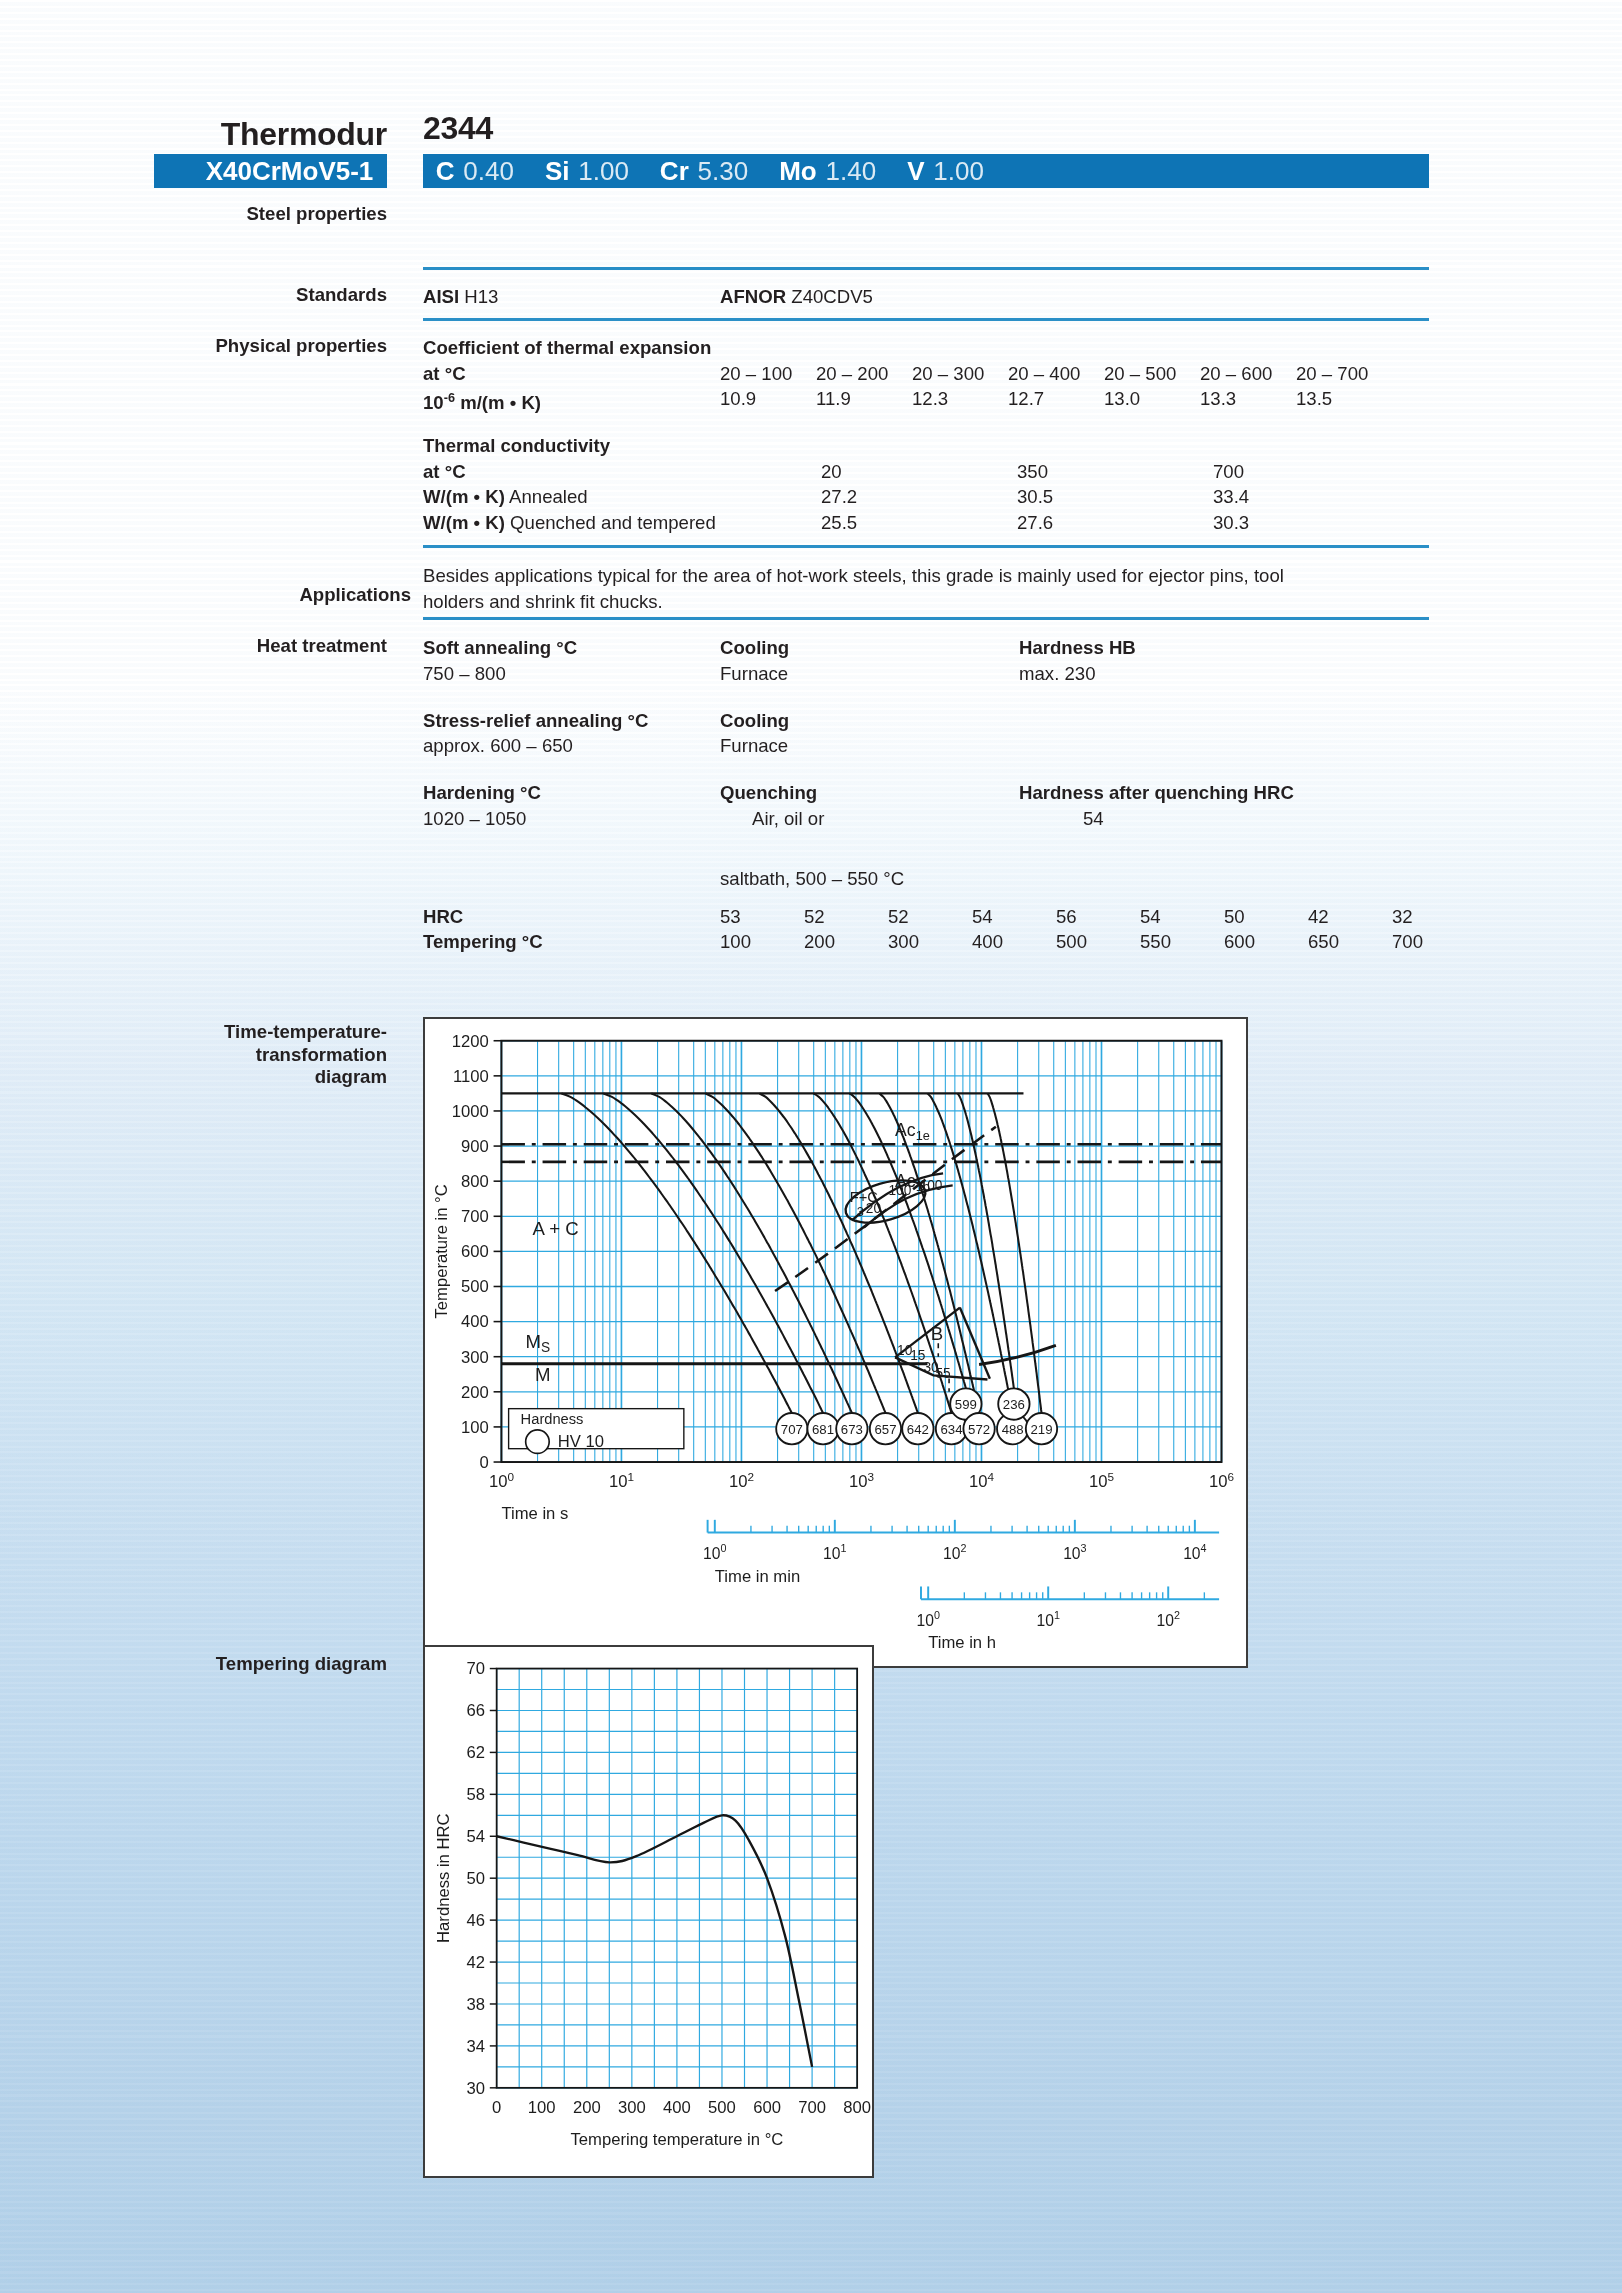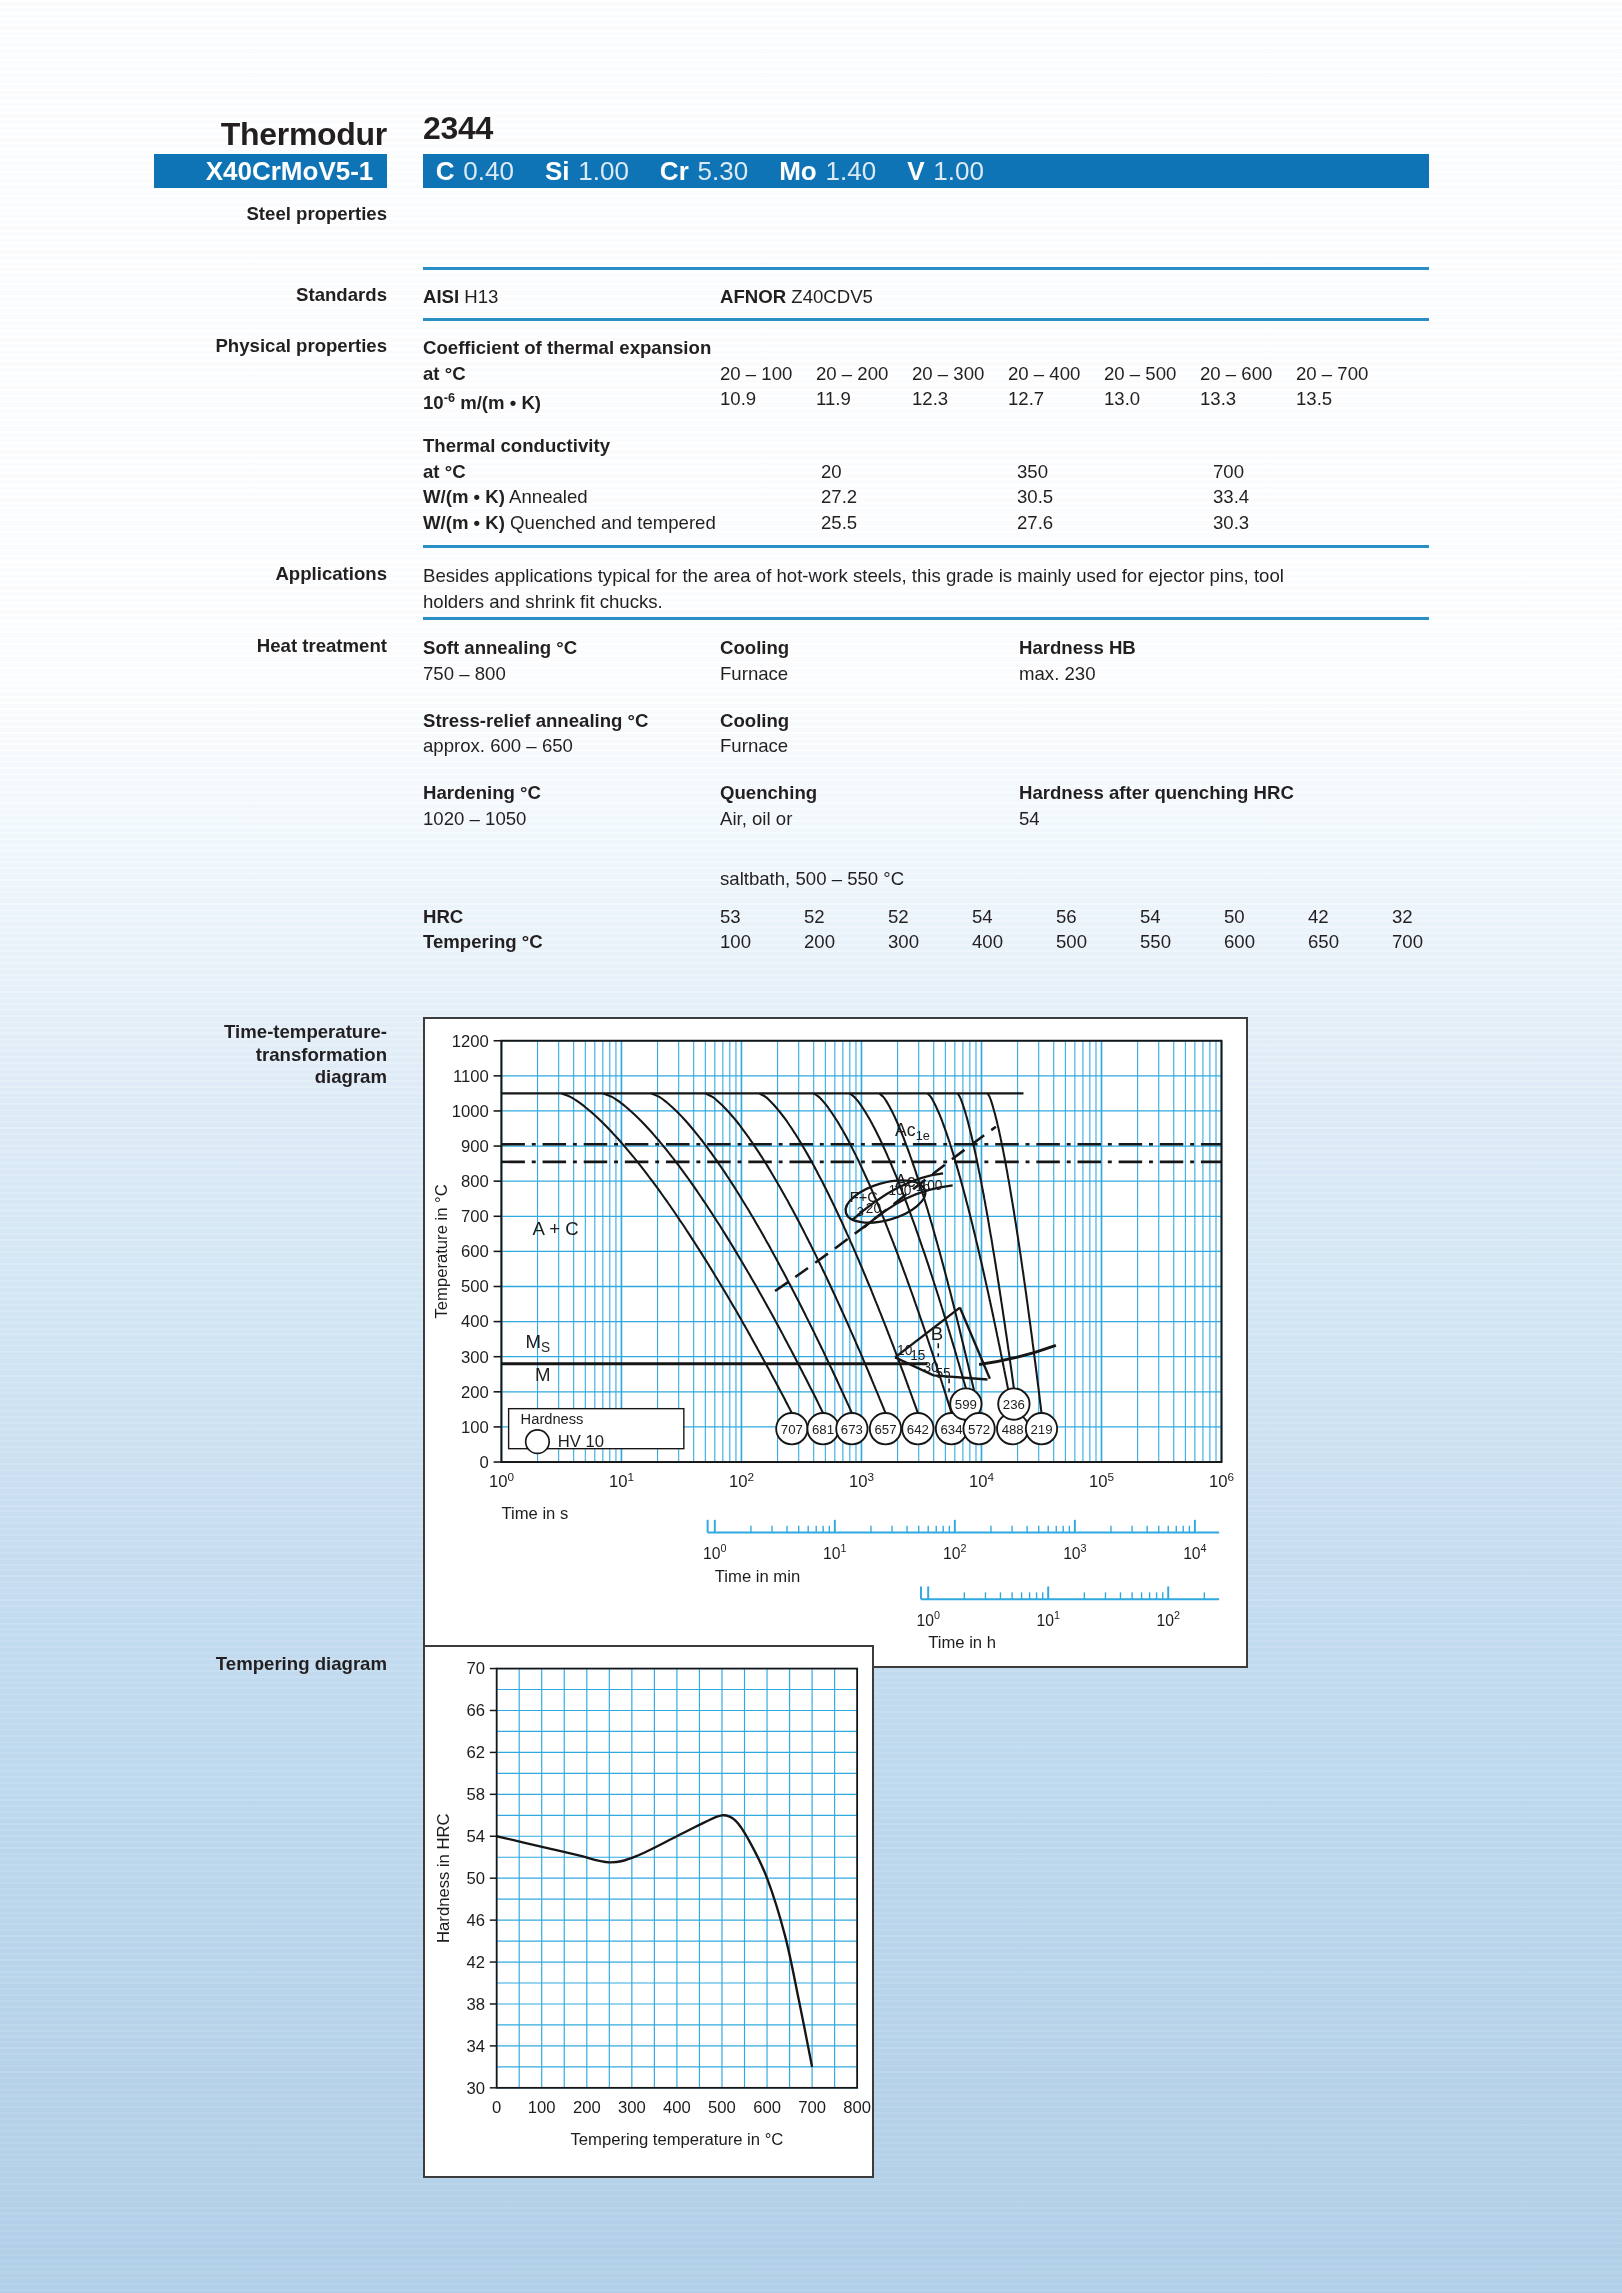--- a/index.html
+++ b/index.html
@@ -120,21 +120,21 @@
   <div class="row" style="top:510px;">
     <span class="w406"><span class="b">W/(m • K)</span> <span>Quenched and tempered</span></span>
     <span style="display:flex;">
         <span class="cell-200">25.5</span>
         <span class="cell-200">27.6</span>
         <span class="cell-200">30.3</span>
       </span>
   </div>
   <div class="rule" style="top:545px;"></div>
 
-  <div class="lbl" style="top:563px;">Applications</div>
+  <div class="lbl" style="top:584px;margin-left:24px;">Applications</div>
   <div class="row textblock" style="top:563px;display:block;">
     <div>Besides applications typical for the area of hot-work steels, this grade is mainly used for ejector pins, tool</div>
     <div>holders and shrink fit chucks.</div>
   </div>
   <div class="rule" style="top:617px;"></div>
 
   <div class="lbl" style="top:635px;">Heat treatment</div>
   <div class="row b" style="top:635px;">
     <span class="w303">Soft annealing °C</span>
     <span class="w305">Cooling</span>
@@ -151,21 +151,21 @@
   </div>
   <div class="row" style="top:733px;">
     <span class="w303">approx. 600 – 650</span>
     <span>Furnace</span>
   </div>
   <div class="row b" style="top:780px;">
     <span class="w303">Hardening °C</span>
     <span class="w305">Quenching</span>
     <span>Hardness after quenching HRC</span>
   </div>
-  <div class="row" style="top:806px;">
+  <div class="row" style="top:806px;gap:32px;">
     <span class="w303">1020 – 1050</span>
     <span class="w305">Air, oil or</span>
     <span>54</span>
   </div>
   <div class="row" style="top:866px;align-items:center;">
     <span class="w303"></span>
     <span>saltbath, 500 – 550 °C</span>
   </div>
   <div class="row" style="top:929px;">
     <span class="w303 b">Tempering °C</span>

